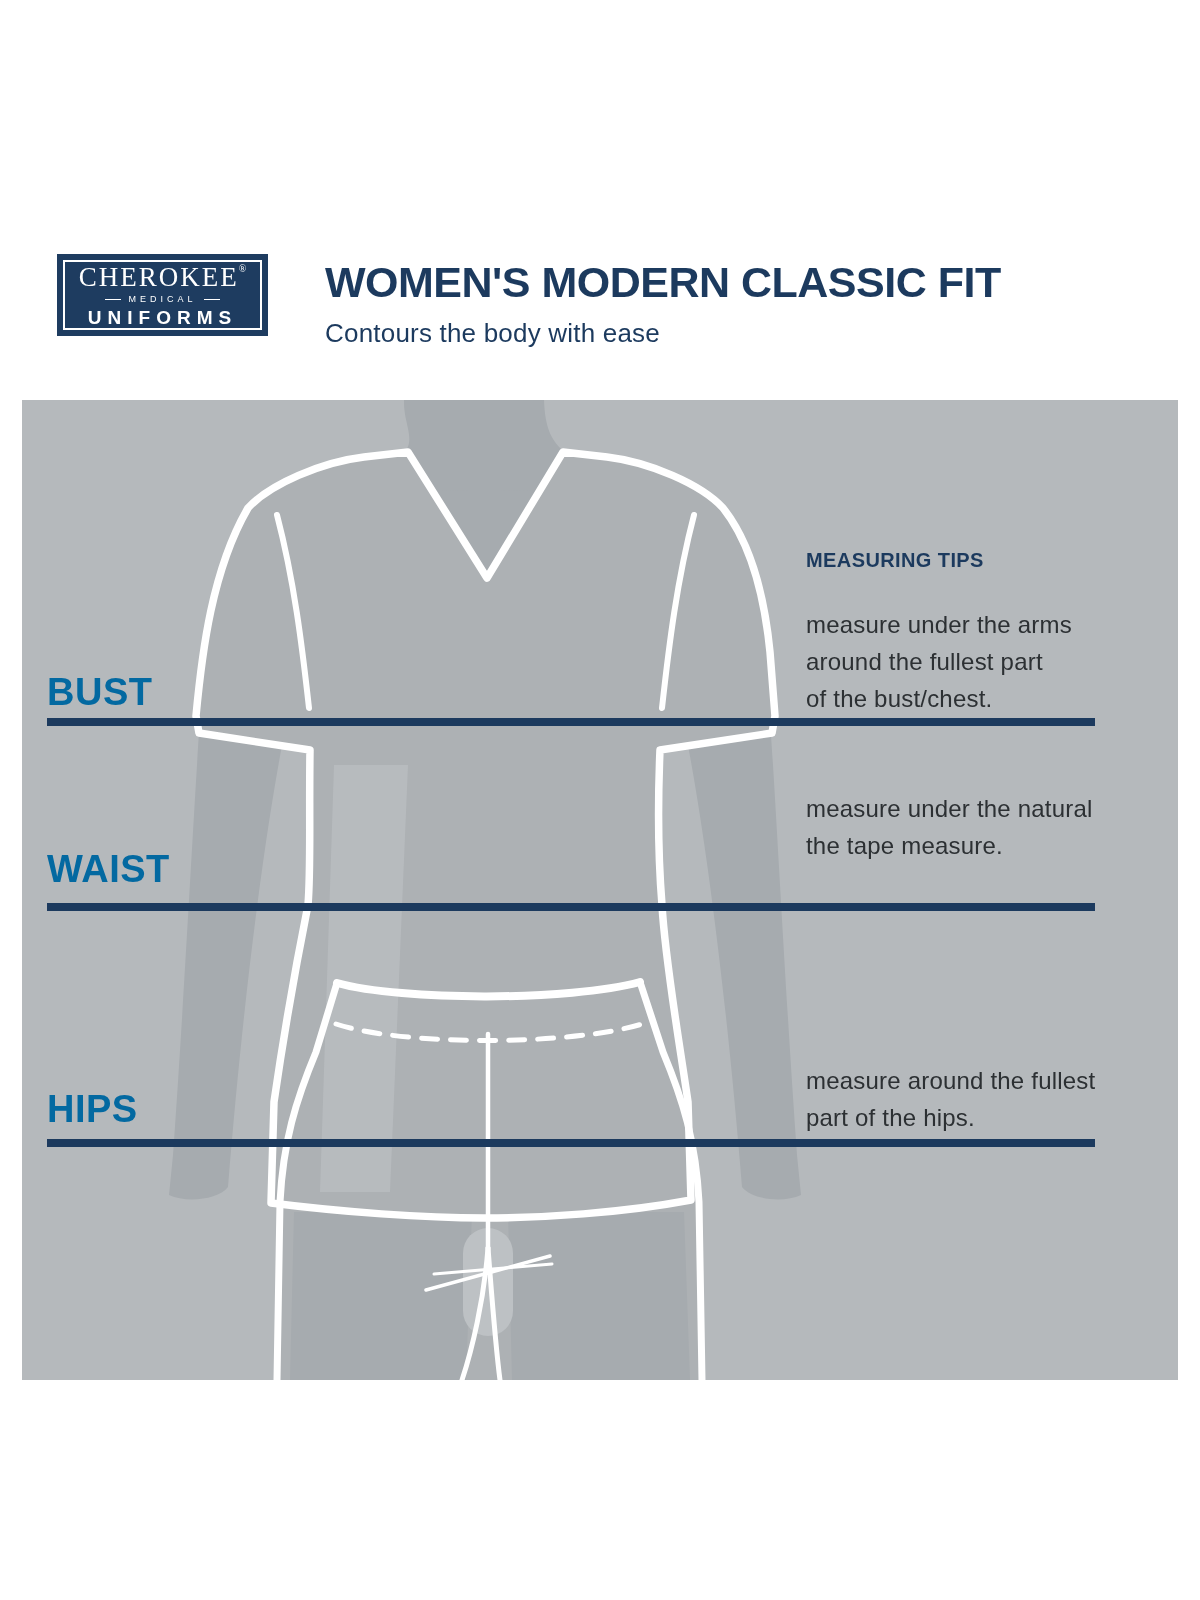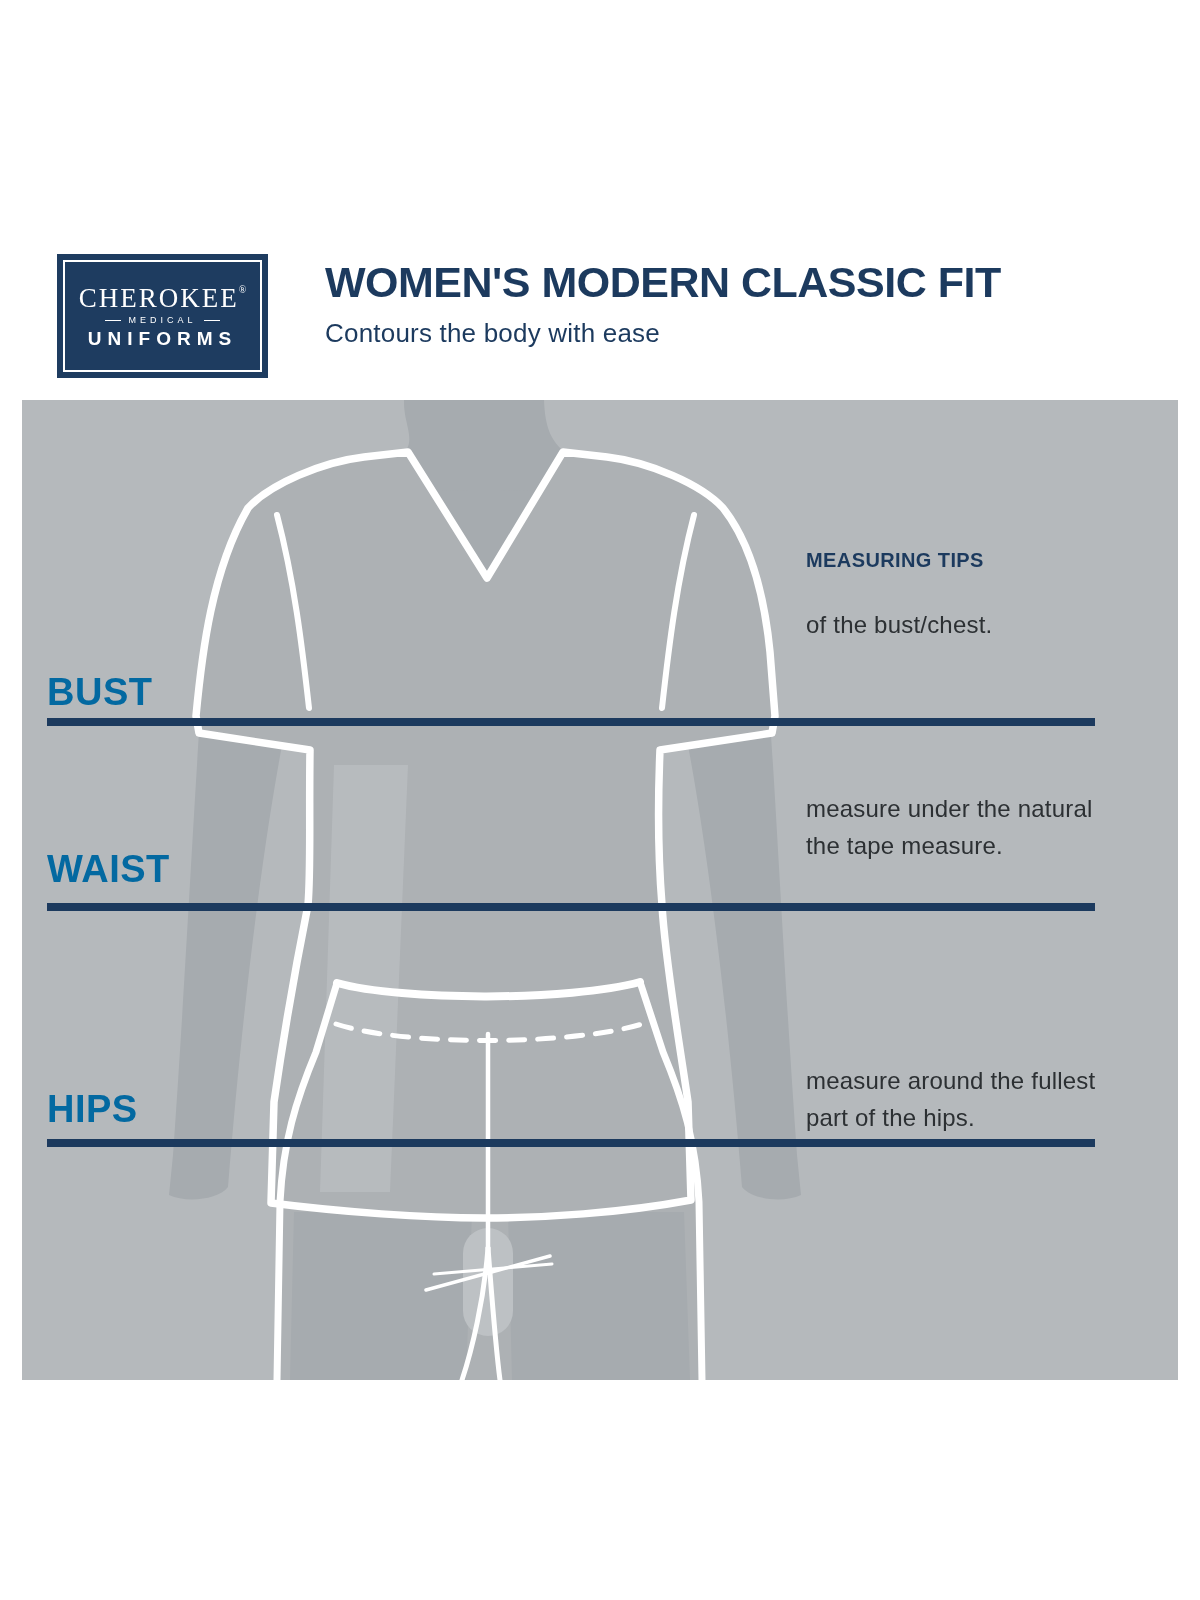--- a/index.html
+++ b/index.html
@@ -1,20 +1,20 @@
 <!DOCTYPE html>
 <html><head>
 <meta charset="utf-8">
 <style>
   html,body{margin:0;padding:0;background:#ffffff;}
   #page{position:relative;width:1200px;height:1600px;background:#ffffff;overflow:hidden;
         font-family:"Liberation Sans", sans-serif;}
 
   
-  #logo-box{position:absolute;left:57px;top:254px;width:211px;height:124px;
+  #logo-box{position:absolute;left:57px;top:254px;width:211px;height:82px;
             background:#1e3c60;display:flex;flex-direction:column;align-items:center;
             justify-content:center;gap:4px;}
   #logo-box::after{content:"";position:absolute;inset:6px;border:2px solid #ffffff;pointer-events:none;}
   .logo-brand-row{color:#ffffff;font-family:"Liberation Serif", serif;font-size:27px;
             letter-spacing:2px;line-height:1;white-space:nowrap;}
   .logo-reg{font-size:10px;vertical-align:top;letter-spacing:0;}
   .logo-tagline-row{display:flex;align-items:center;gap:7px;color:#ffffff;}
   .logo-dash{display:inline-block;width:16px;height:1px;background:#ffffff;}
   .logo-tagline{font-size:9px;letter-spacing:4px;line-height:1;}
   .logo-subbrand{color:#ffffff;font-size:19px;font-weight:bold;letter-spacing:6px;line-height:1;}
@@ -120,20 +120,22 @@
 
   <div id="label-waist" class="meas-label">WAIST</div>
   <div id="line-waist" class="meas-line"></div>
 
   <div id="label-hips" class="meas-label">HIPS</div>
   <div id="line-hips" class="meas-line"></div>
 
   <div id="tips-heading">MEASURING TIPS</div>
 
   <div id="tip-bust" class="tip-block">
+    <span>measure under the arms</span>
+    <span>around the fullest part</span>
     <span>of the bust/chest.</span>
   </div>
 
   <div id="tip-waist" class="tip-block">
     <span>measure under the natural</span>
     <span>the tape measure.</span>
   </div>
 
   <div id="tip-hips" class="tip-block">
     <span>measure around the fullest</span>

